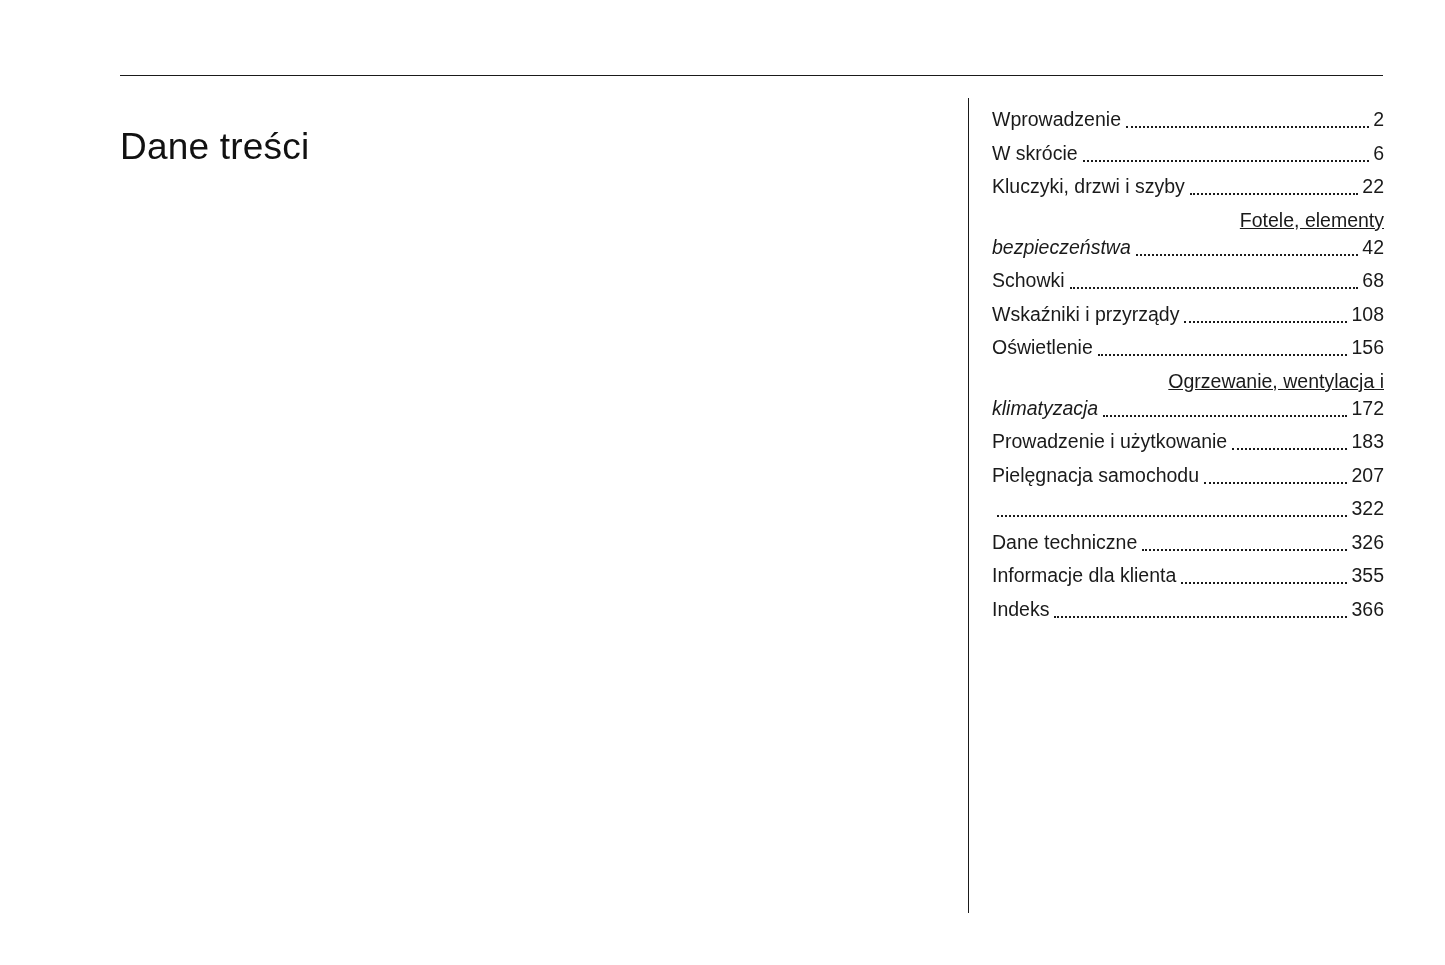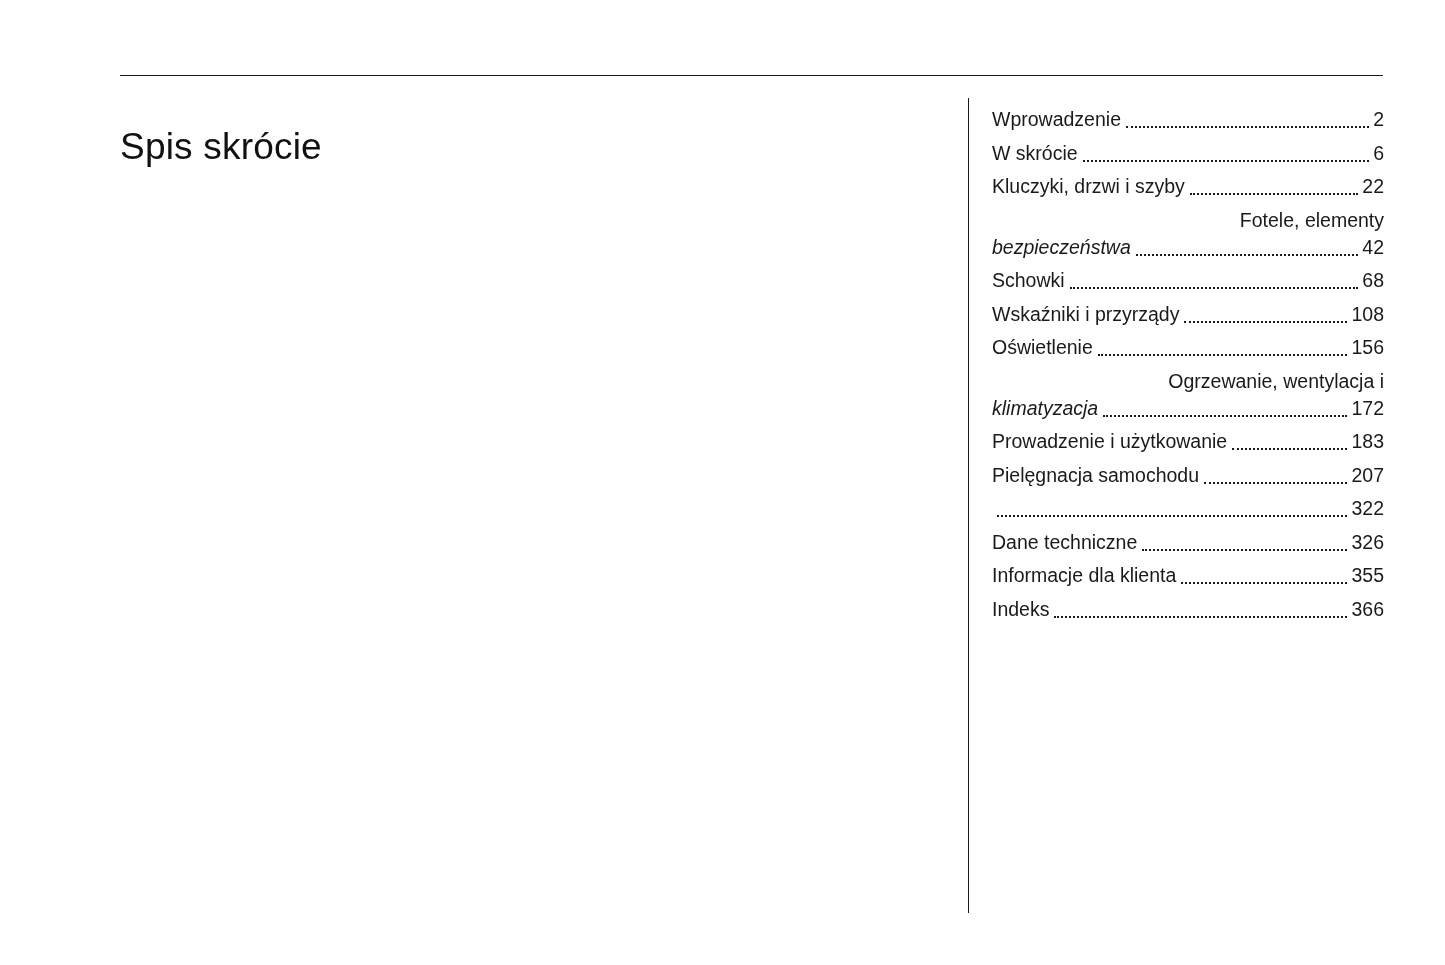--- a/index.html
+++ b/index.html
@@ -76,38 +76,39 @@
     border-bottom: 2.5px dotted #1a1a1a;
     height: 1px;
     min-width: 14px;
   }
   .toc-entry .pageno {
     flex: 0 0 auto;
     text-align: right;
   }
   .toc-entry.wrap .line1 {
     display: block;
+    text-decoration: underline;
   }
   .toc-entry.wrap .line2 {
     display: flex;
     align-items: flex-end;
   }
   .toc-entry.wrap .line2 .label2 {
     flex: 0 0 auto;
     font-style: italic;
   }
 </style>
 </head>
 <body>
 
 <div class="page">
 
   <div class="top-rule"></div>
 
-  <h1 class="page-title">Spis skrócie</h1>
+  <h1 class="page-title">Dane treści</h1>
 
   <div class="toc-divider"></div>
 
   <div class="toc">
 
     <div class="toc-entry">
       <span class="label">Wprowadzenie</span>
       <span class="dots"></span>
       <span class="pageno">2</span>
     </div>

